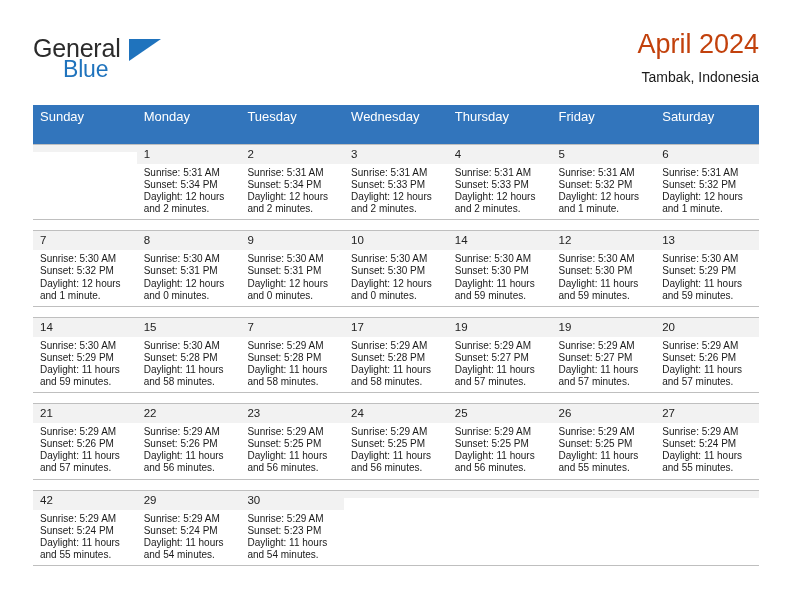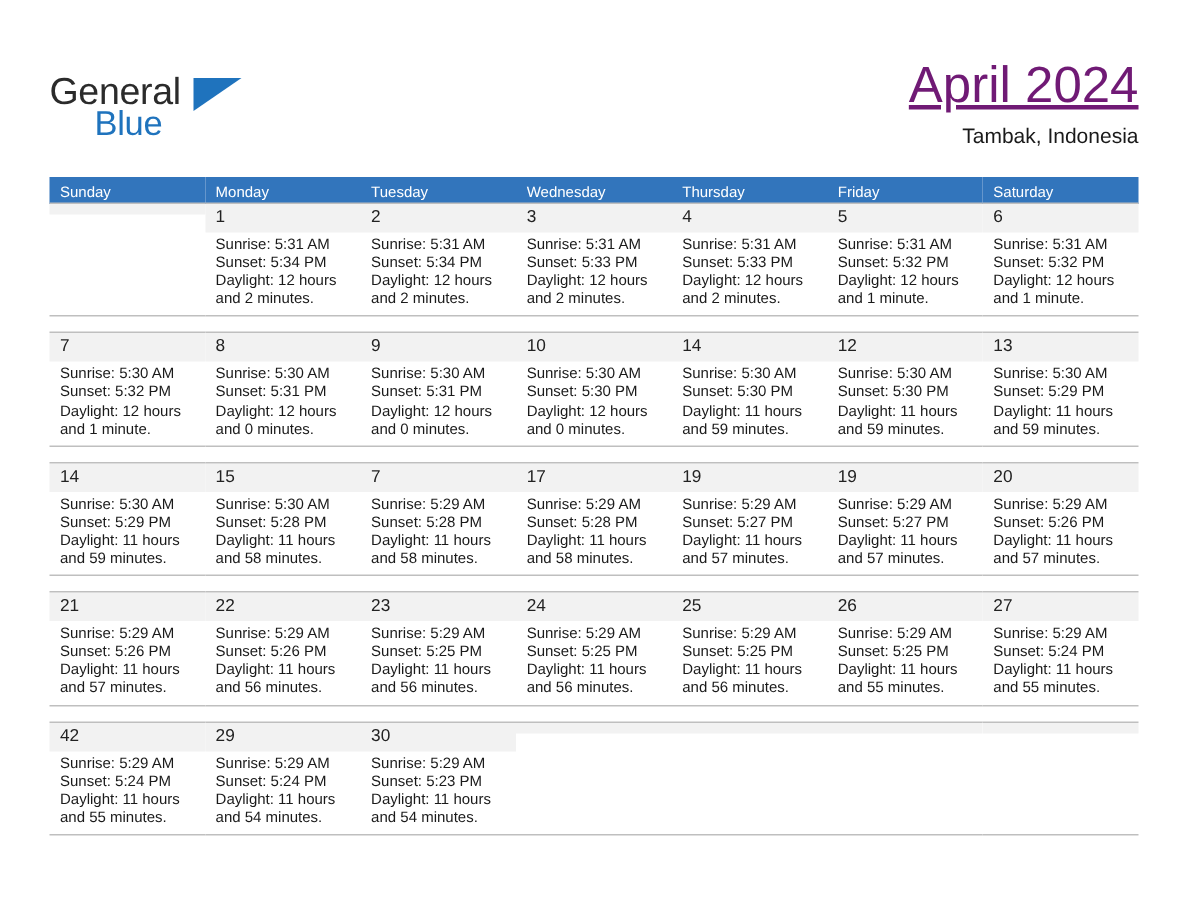--- a/index.html
+++ b/index.html
@@ -12,21 +12,20 @@
     background: #ffffff;
     font-family: "Liberation Sans", sans-serif;
     color: #000000;
     overflow: hidden;
   }
   .page {
     position: relative;
     width: 792px;
     height: 509px;
     box-sizing: border-box;
-    margin-top: 13px;
   }
 
   
   .header {
     position: absolute;
     left: 33px;
     top: 28px;
     right: 33px;
     height: 68px;
   }
@@ -64,25 +63,24 @@
     border-top: 22px solid #1f73bd;
     border-right: 32px solid transparent;
   }
   .title-block {
     position: absolute;
     right: 0;
     top: 0;
     text-align: right;
   }
   .cal-title {
-    font-size: 34px;
-    color: #701a75;
+    font-size: 27px;
+    color: #c2410c;
     line-height: 33px;
     white-space: nowrap;
-    text-decoration: underline;
   }
   .cal-subtitle {
     font-size: 14px;
     color: #1a1a1a;
     line-height: 20px;
     margin-top: 6px;
     white-space: nowrap;
   }
 
   
@@ -92,24 +90,24 @@
     top: 105px;
     width: 726px;
     border-collapse: collapse;
     table-layout: fixed;
   }
   .calendar col { width: 103.71px; }
 
   .dow-row th {
     background: #3275bc;
     color: #ffffff;
-    font-size: 10px;
+    font-size: 13px;
     font-weight: normal;
     text-align: left;
-    padding: 4px 0 0 7px;
+    padding: 4px 0 20px 7px;
     height: 13px;
     border: none;
   }
 
   .daycell {
     vertical-align: top;
     border-top: 1px solid #bfbfbf;
     border-bottom: 1px solid #bfbfbf;
     padding: 0;
     height: 74px;

